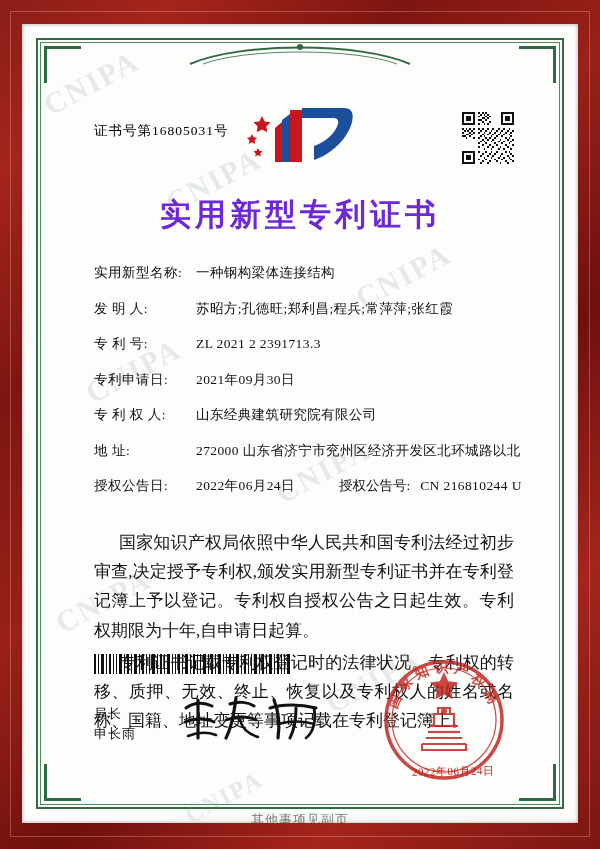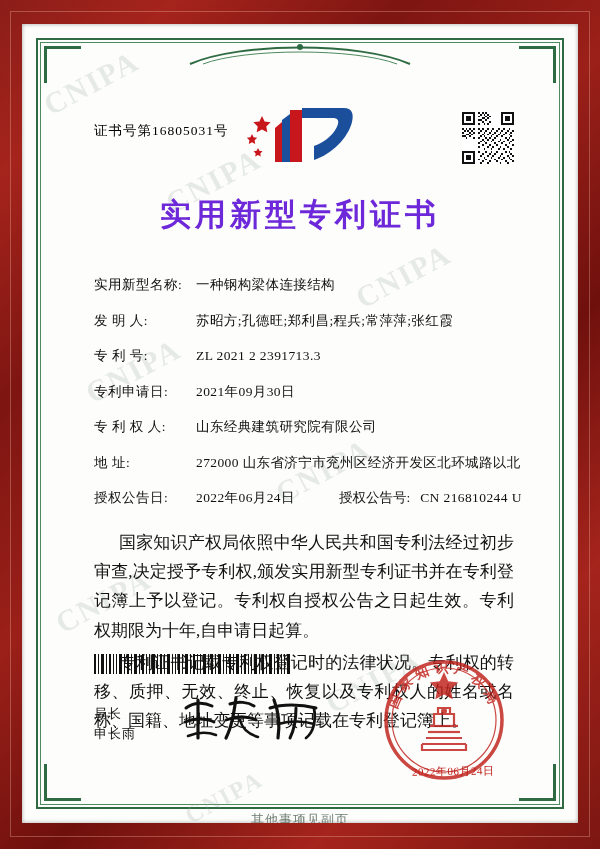--- a/index.html
+++ b/index.html
@@ -153,21 +153,21 @@
     letter-spacing: 4px;
     color: #6d28d9;
     font-family: "Liberation Serif", "DejaVu Serif", serif;
   }
 
   
   .fields {
     position: absolute;
     left: 28px;
     right: 20px;
-    top: 212px;
+    top: 200px;
   }
   .field-row {
     display: flex;
     align-items: baseline;
     margin-bottom: 17.5px;
     font-size: 13.5px;
     color: #111;
     white-space: nowrap;
   }
   .field-label {

